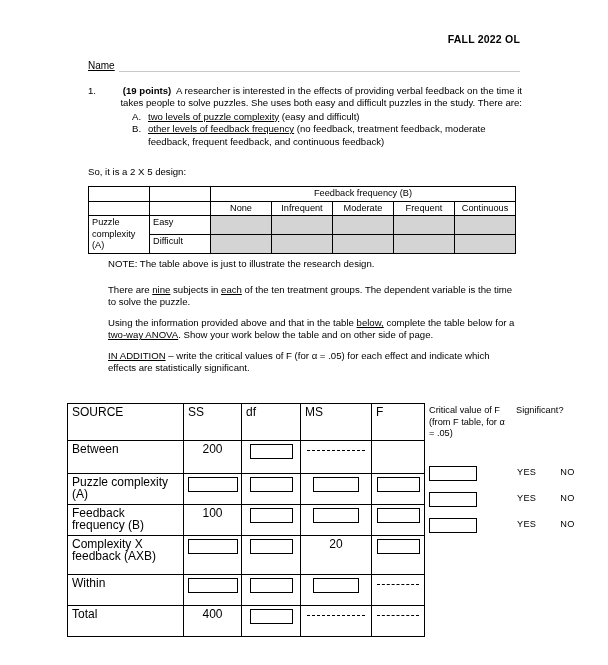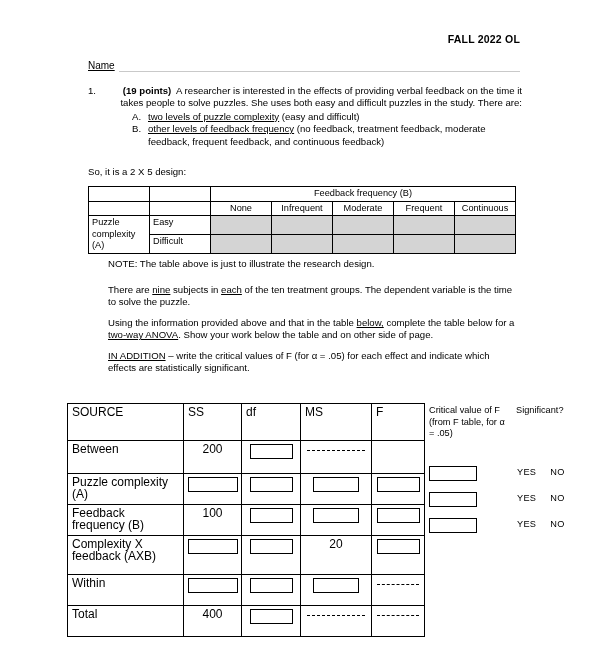--- a/index.html
+++ b/index.html
@@ -236,21 +236,21 @@
     border: 1.6px solid #000;
     box-sizing: border-box;
     background: #fff;
   }
   .yesno {
     position: absolute;
     left: 93px;
     white-space: nowrap;
     letter-spacing: 0.3px;
   }
-  .yesno .no { margin-left: 14px; }
+  .yesno .no { margin-left: 24px; }
 </style>
 </head>
 <body>
 
 <div class="page">
 
   <div class="course-header">FALL 2022 OL</div>
 
   <div class="name-row">
     <span class="name-label">Name</span>

